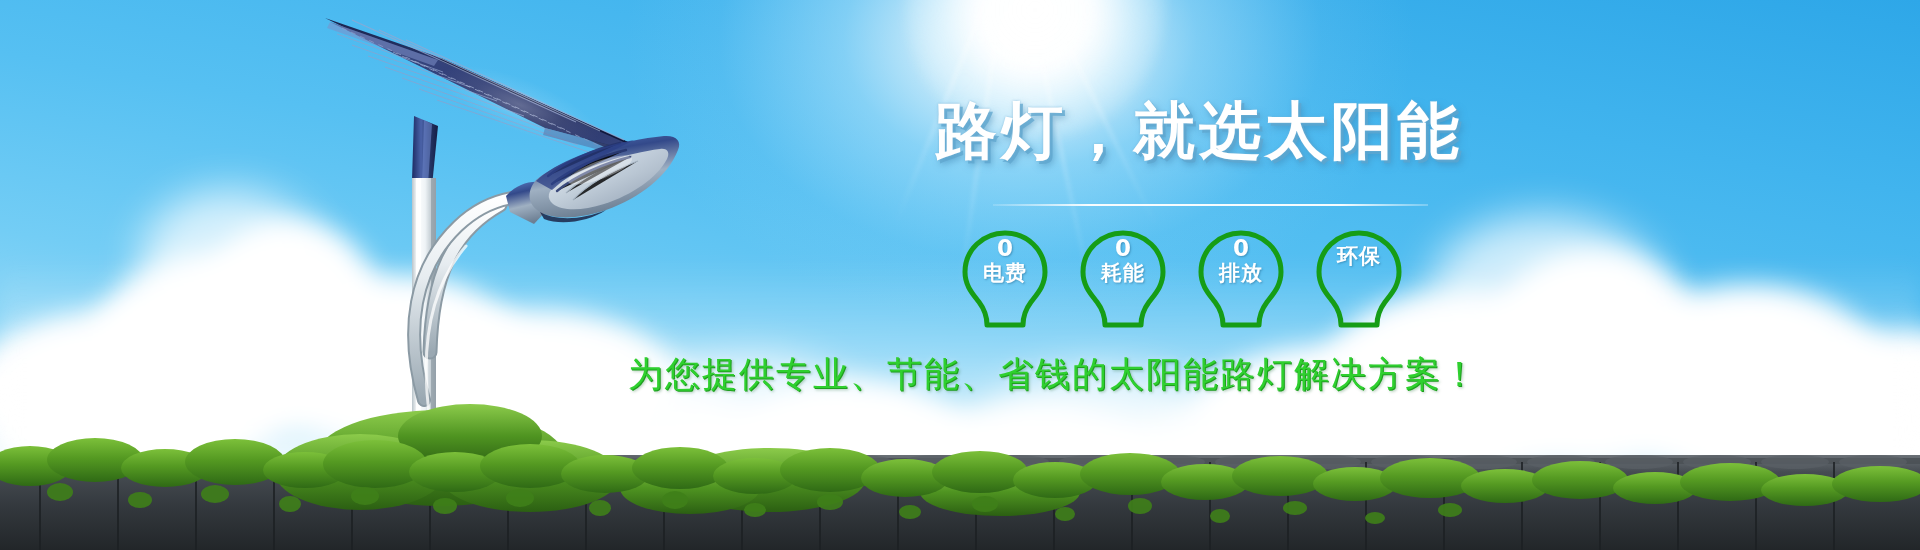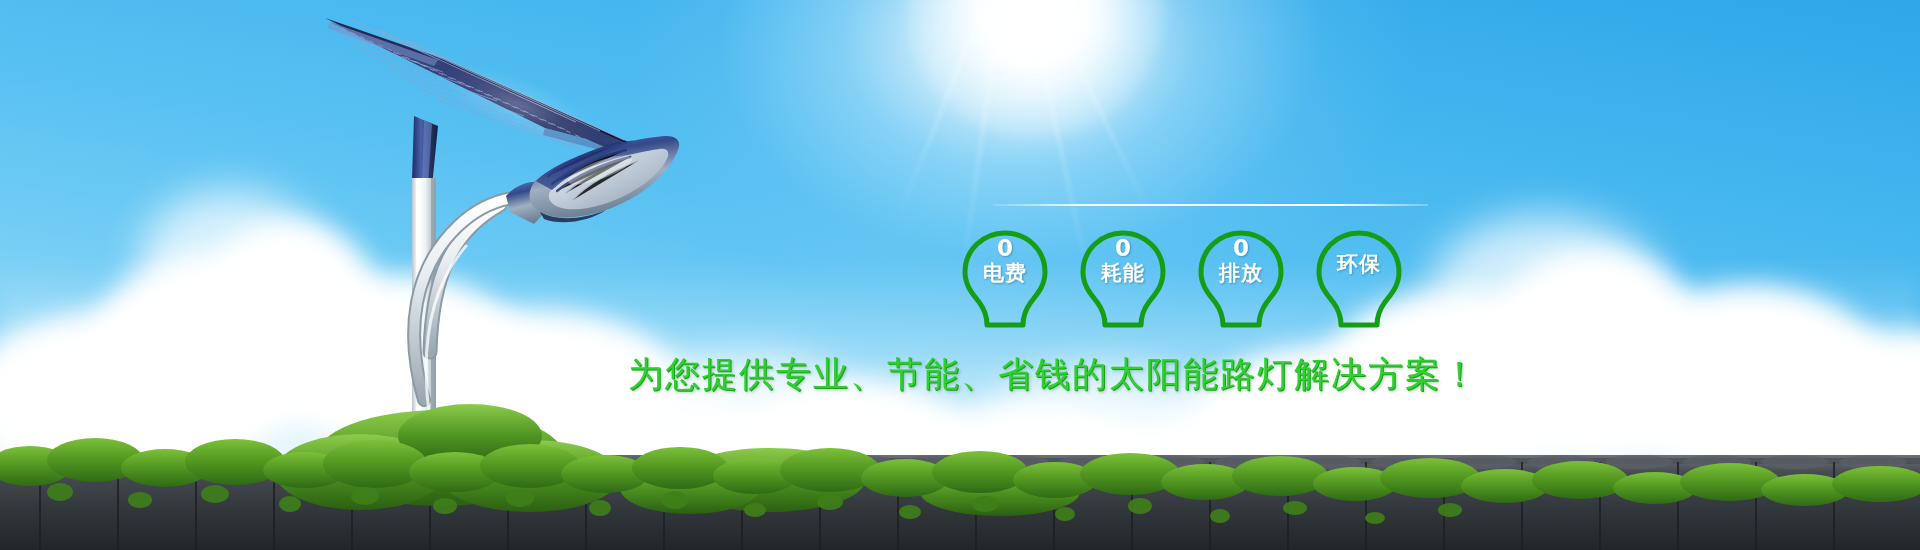--- a/index.html
+++ b/index.html
@@ -269,20 +269,21 @@
 
       <path d="M540,212 C556,221 582,220 606,210 C590,221 562,226 544,219 Z" fill="#1c2546" opacity="0.85"></path>
 
       <path d="M536,181 C556,162 596,147 634,140 C610,152 576,168 552,190 Z" fill="#2b3f86" opacity="0.75"></path>
 
       <ellipse cx="600" cy="170" rx="34" ry="9" fill="#ffffff" opacity="0.35" transform="rotate(-20 600 170)"></ellipse>
     </g>
   </svg>
 
   <div class="textblock">
+    <div class="headline">路灯，就选太阳能</div>
     <div class="rule"></div>
 
     <div class="badges">
 
       <div class="badge" style="left:0px;">
         <svg class="bulb" viewBox="0 0 96 104">
           <path d="M48,5 C70,5 88,22 88,44 C88,58 80,66 74,74 C68,82 66,90 66,97 L30,97 C30,90 28,82 22,74 C16,66 8,58 8,44 C8,22 26,5 48,5 Z" fill="none" stroke="#169d16" stroke-width="5" stroke-linejoin="round"></path>
         </svg>
         <div class="btxt">
           <div class="bnum">0</div>
@@ -308,21 +309,21 @@
           <div class="bnum">0</div>
           <div class="bword">排放</div>
         </div>
       </div>
 
       <div class="badge wordonly" style="left:354px;">
         <svg class="bulb" viewBox="0 0 96 104">
           <path d="M48,5 C70,5 88,22 88,44 C88,58 80,66 74,74 C68,82 66,90 66,97 L30,97 C30,90 28,82 22,74 C16,66 8,58 8,44 C8,22 26,5 48,5 Z" fill="none" stroke="#169d16" stroke-width="5" stroke-linejoin="round"></path>
         </svg>
         <div class="btxt">
-          <div class="bword" style="margin-top:8px;">环保</div>
+          <div class="bword" style="margin-top:0;">环保</div>
           <div class="bword"></div>
         </div>
       </div>
 
     </div>
 
     <div class="tagline">为您提供专业、节能、省钱的太阳能路灯解决方案！</div>
   </div>
 
   <svg class="ground" viewBox="0 0 1920 150" preserveAspectRatio="none">

